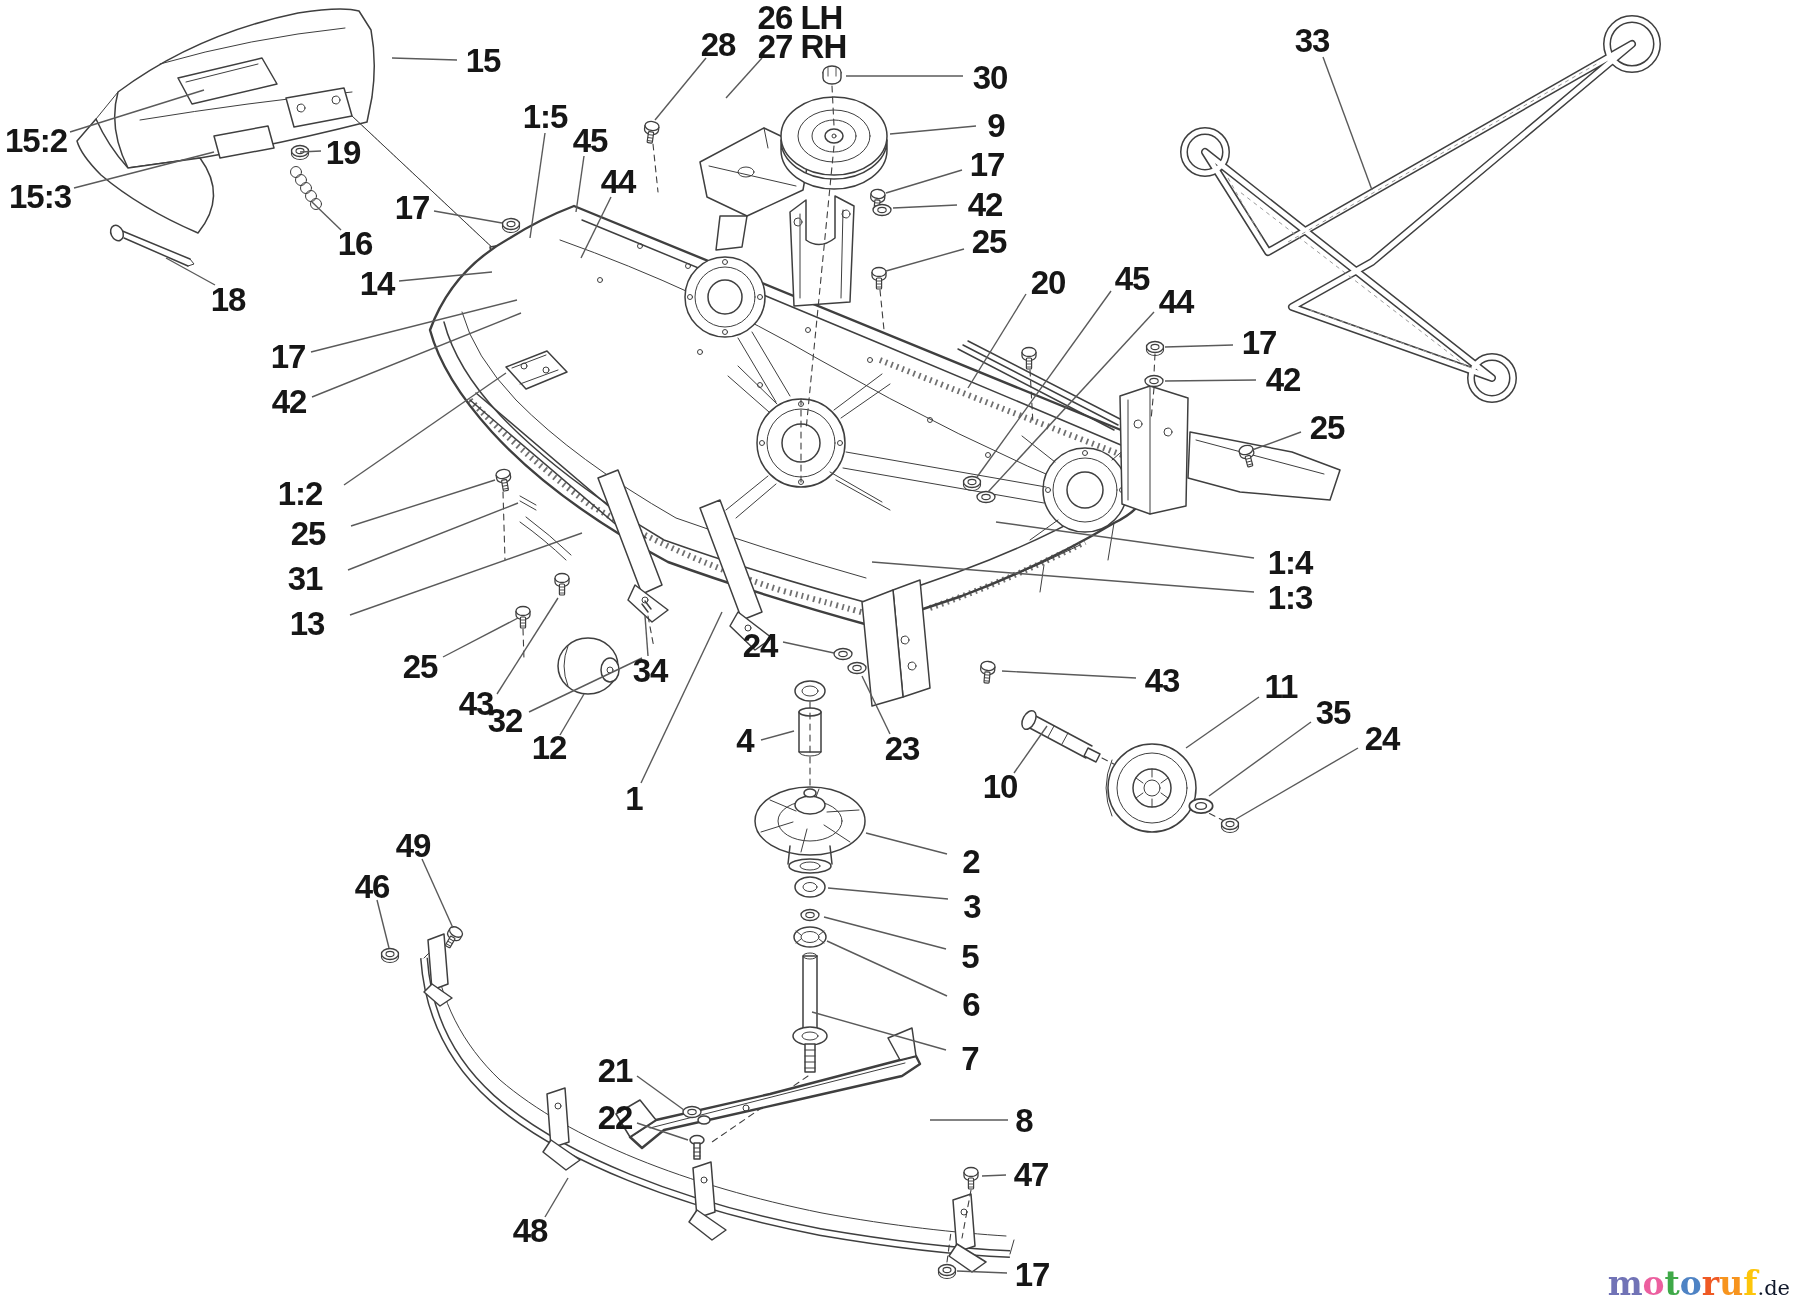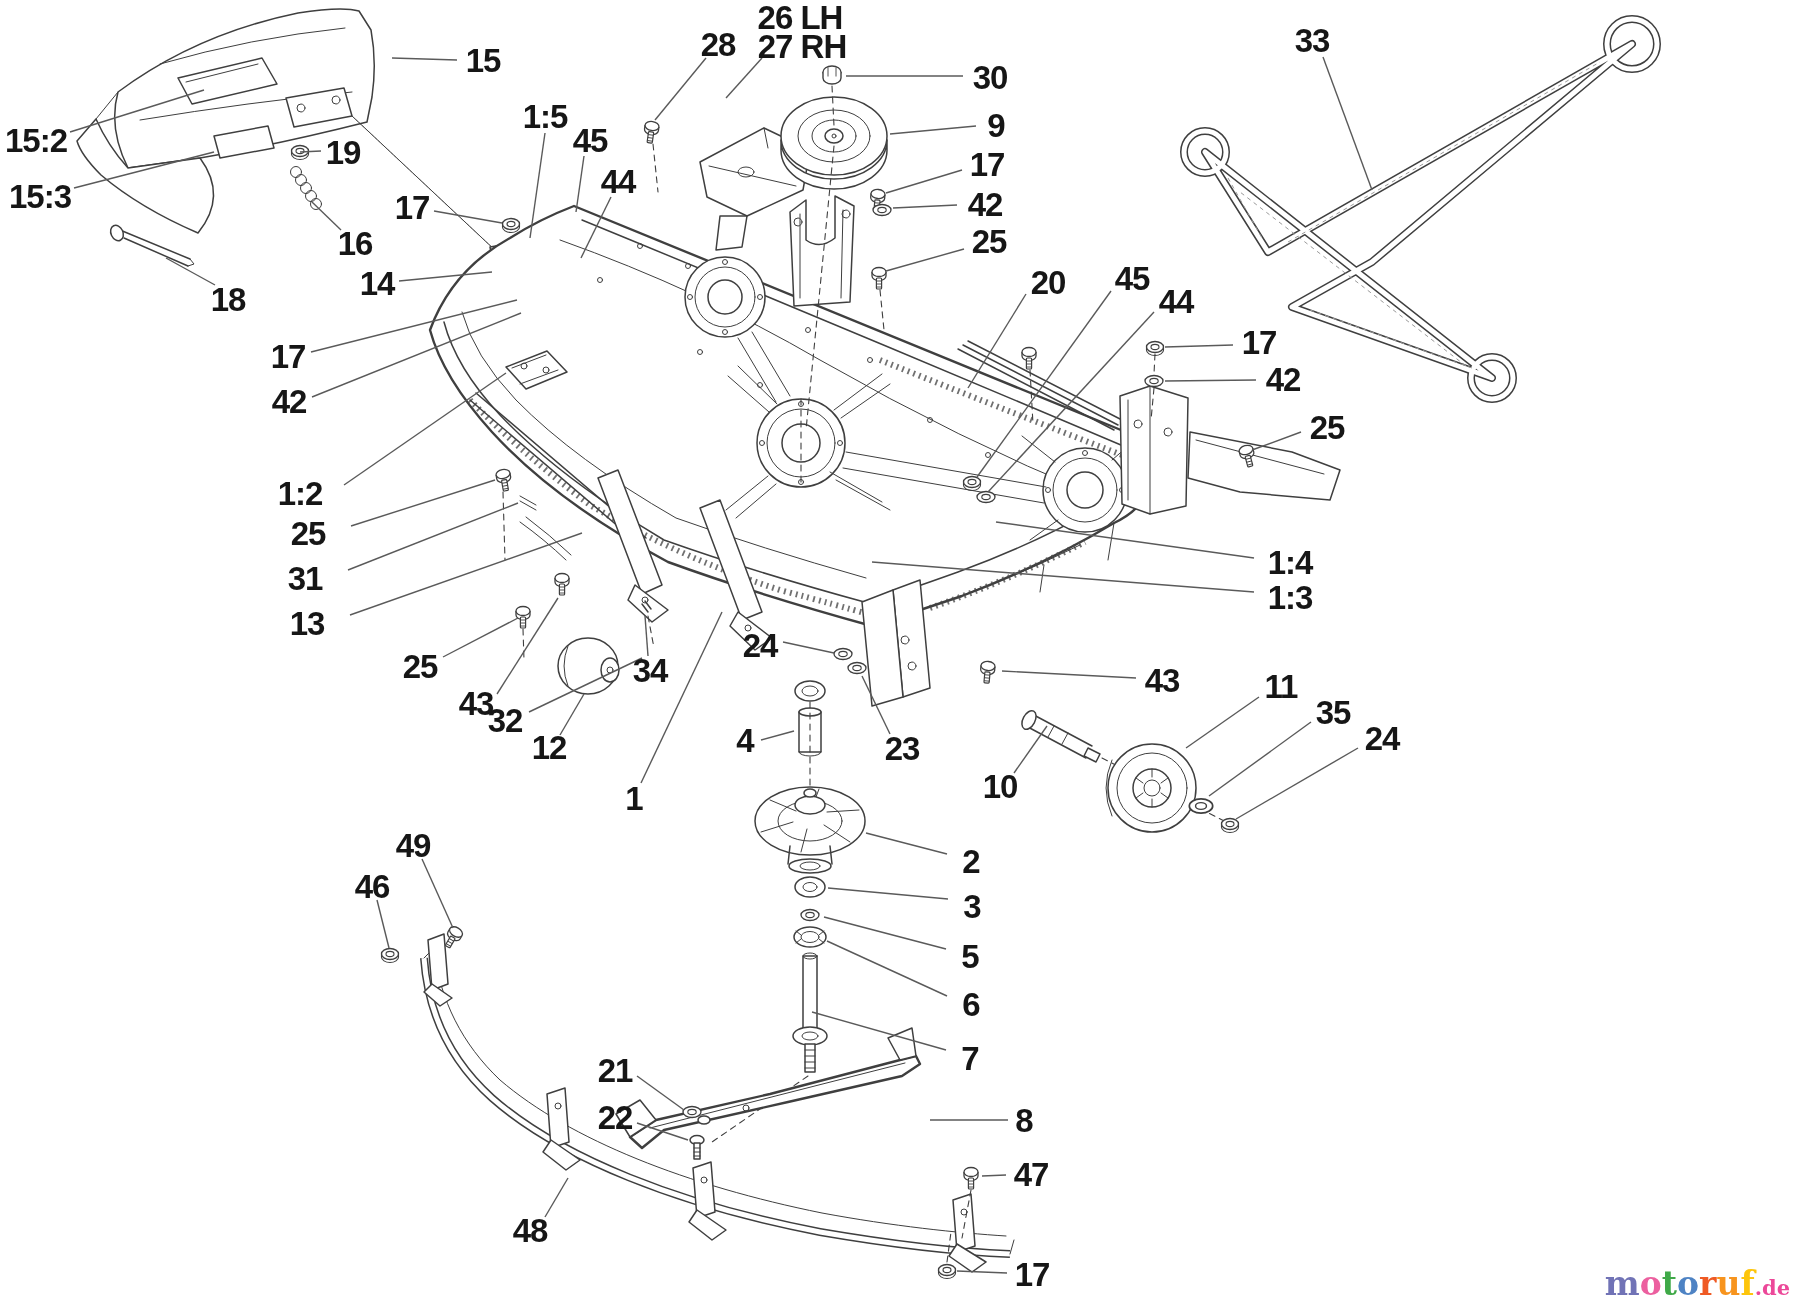--- a/index.html
+++ b/index.html
@@ -12,21 +12,21 @@
   .thick{stroke-width:2.4}
   .dash{stroke-dasharray:6 5;stroke-width:1.1}
   .hatch{fill:none;stroke:#4c4c4c;stroke-width:6;stroke-dasharray:1.8 4.2;opacity:.8}
   .beltO{fill:none;stroke:#3f3f3f;stroke-width:8;stroke-linejoin:round}
   .beltI{fill:none;stroke:#ffffff;stroke-width:5;stroke-linejoin:round}
   .beltT{fill:none;stroke:#9a9a9a;stroke-width:1;stroke-dasharray:4 4}
   #callouts text{font:700 33px "Liberation Sans",sans-serif;fill:#161616;letter-spacing:-1px}
   #callouts line{stroke:#5a5a5a;stroke-width:1.4}
   #watermark{position:absolute;right:10px;bottom:2px;font-family:"DejaVu Serif",serif;
              font-weight:700;font-size:33px;line-height:1;white-space:nowrap}
-  #watermark .suffix{font-size:21px;color:#ec4899;font-weight:700}
+  #watermark .suffix{font-size:21px;color:#0f172a;font-weight:400}
 </style>
 </head>
 <body>
 
 <div id="stage">
 <svg id="scene" width="1800" height="1302" viewBox="0 0 1800 1302">
   <defs>
     <g id="f-screw">
       <path d="M -7,0 L -7,4 A 7 4.5 0 0 0 7,4 L 7,0" fill="#fff" stroke="#3f3f3f" stroke-width="1.3"></path>
       <ellipse cx="0" cy="0" rx="7" ry="4.5" fill="#fff" stroke="#3f3f3f" stroke-width="1.3"></ellipse>

